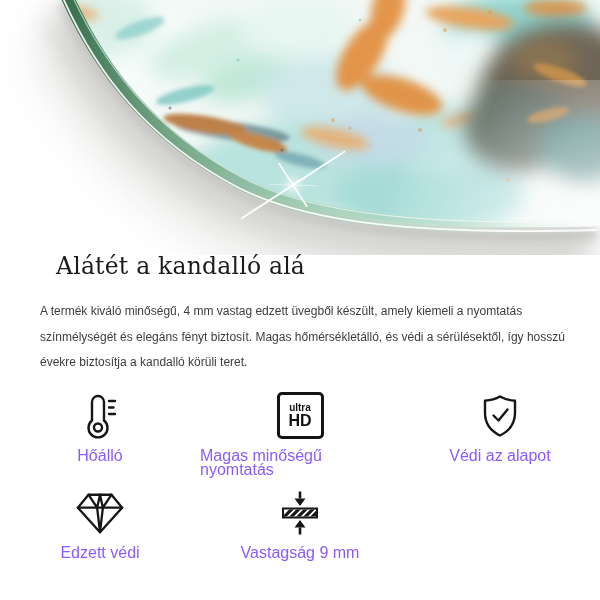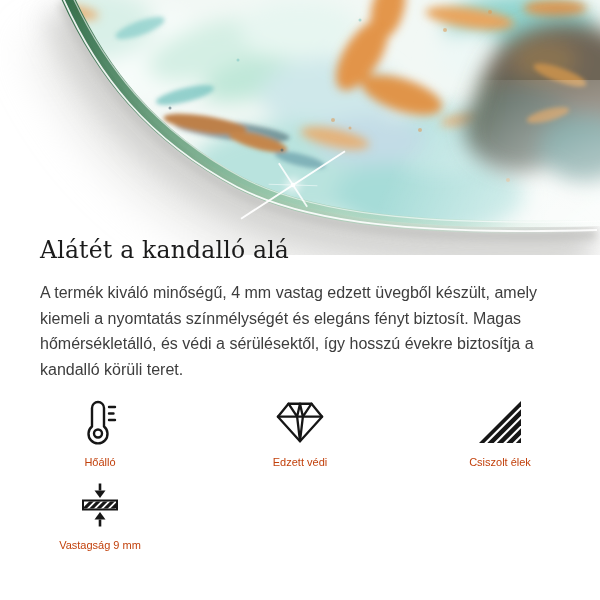--- a/index.html
+++ b/index.html
@@ -8,38 +8,38 @@
     font-family:"Liberation Sans",sans-serif;color:#3d3d3d;
   }
   .page{position:relative;width:600px;height:600px;}
 
   
   .hero{position:absolute;top:0;left:0;width:600px;height:255px;}
 
   
   .content{position:relative;padding:234px 0 0 40px;}
   h1.title{
-    margin:0;font-family:"DejaVu Serif","Liberation Serif",serif;
+    margin:16px;font-family:"DejaVu Serif","Liberation Serif",serif;
     font-weight:400;font-size:23.5px;line-height:33px;color:#1b1b1b;
     letter-spacing:.2px;
   }
   h1.title span{display:block;}
   p.desc{
-    margin:13px 0 0 0;max-width:545px;font-size:16px;line-height:25.5px;
+    margin:13px 0 0 0;max-width:545px;font-size:12px;line-height:25.5px;
     color:#3d3d3d;
   }
 
   
   .features{
     margin-top:16px;width:600px;margin-left:-40px;
     display:grid;grid-template-columns:1fr 1fr 1fr;row-gap:12px;
   }
   .feature{display:flex;flex-direction:column;align-items:center;}
   .icon-wrap{height:48px;display:flex;align-items:center;justify-content:center;}
-  .feature .label{margin-top:9px;font-size:11px;color:#c2410c;line-height:14px;}
+  .feature .label{margin-top:9px;font-size:16px;color:#8b5cf6;line-height:14px;}
   .icon-svg{stroke:#161616;fill:none;stroke-width:2.4;stroke-linecap:round;stroke-linejoin:round;}
 
   .uhd-box{
     width:41px;height:41px;border:3px solid #141414;border-radius:5px;
     display:flex;flex-direction:column;align-items:center;justify-content:center;
     color:#111;background:#fff;
   }
   .uhd-box .l1{font-size:10px;font-weight:700;line-height:11px;letter-spacing:0;}
   .uhd-box .l2{font-size:16px;font-weight:800;line-height:16px;}
 </style>
@@ -186,52 +186,51 @@
         <div class="icon-wrap">
           <svg width="44" height="48" viewBox="0 0 44 48" class="icon-svg">
             <path d="M14,10 a6,6 0 0 1 12,0 v18.5 a9.5,9.5 0 1 1 -12,0 Z"></path>
             <circle cx="20" cy="35.5" r="4"></circle>
             <path d="M31,9 h6 M31,15.5 h4.5 M31,22 h6"></path>
           </svg>
         </div>
         <div class="label">Hőálló</div>
       </div>
 
-
+      <div class="feature">
+        <div class="icon-wrap">
+          <div class="uhd-box">
+            <span class="l1">ultra</span>
+            <span class="l2">HD</span>
+          </div>
+        </div>
+        <div class="label">Magas minőségű nyomtatás</div>
+      </div>
+
+      <div class="feature">
+        <div class="icon-wrap">
+          <svg width="48" height="48" viewBox="0 0 48 48" class="icon-svg">
+            <path d="M24,4.5 C28.5,7 33.5,8.3 39,8.8 V21 C39,32.5 32.6,39.3 24,43.5 C15.4,39.3 9,32.5 9,21 V8.8 C14.5,8.3 19.5,7 24,4.5 Z"></path>
+            <path d="M17.5,23.5 L22.5,28.5 L31.5,17.5"></path>
+          </svg>
+        </div>
+        <div class="label">Védi az alapot</div>
+      </div>
 
       <div class="feature">
         <div class="icon-wrap">
           <svg width="60" height="50" viewBox="0 0 60 52" class="icon-svg" stroke-width="2.2">
             <path d="M18,7 H42 L53,20.5 L30,46 L7,20.5 Z"></path>
             <path d="M7,20.5 H53"></path>
             <path d="M18,7 L27,20.5 L30,46 M42,7 L33,20.5 L30,46 M30,7 L27,20.5 M30,7 L33,20.5"></path>
           </svg>
         </div>
         <div class="label">Edzett védi</div>
       </div>
 
-      <div class="feature">
-        <div class="icon-wrap">
-          <svg width="48" height="48" viewBox="0 0 48 48">
-            <defs>
-                <clipPath id="triClip">
-                  <path d="M3,45 L45,3 L45,45 Z"></path>
-                </clipPath>
-              </defs>
-            <g clip-path="url(#triClip)" stroke="#161616" stroke-width="4.5">
-              <line x1="0" y1="50" x2="55" y2="-5"></line>
-              <line x1="9.5" y1="50" x2="64.5" y2="-5"></line>
-              <line x1="19" y1="50" x2="74" y2="-5"></line>
-              <line x1="28.5" y1="50" x2="83.5" y2="-5"></line>
-              <line x1="38" y1="50" x2="93" y2="-5"></line>
-            </g>
-          </svg>
-        </div>
-        <div class="label">Csiszolt élek</div>
-      </div>
 
       <div class="feature">
         <div class="icon-wrap">
           <svg width="48" height="48" viewBox="0 0 48 48">
             <defs>
                 <clipPath id="barClip">
                   <rect x="8" y="20.5" width="32" height="7"></rect>
                 </clipPath>
               </defs>
             <rect x="7" y="19.5" width="34" height="9" fill="none" stroke="#161616" stroke-width="2"></rect>

